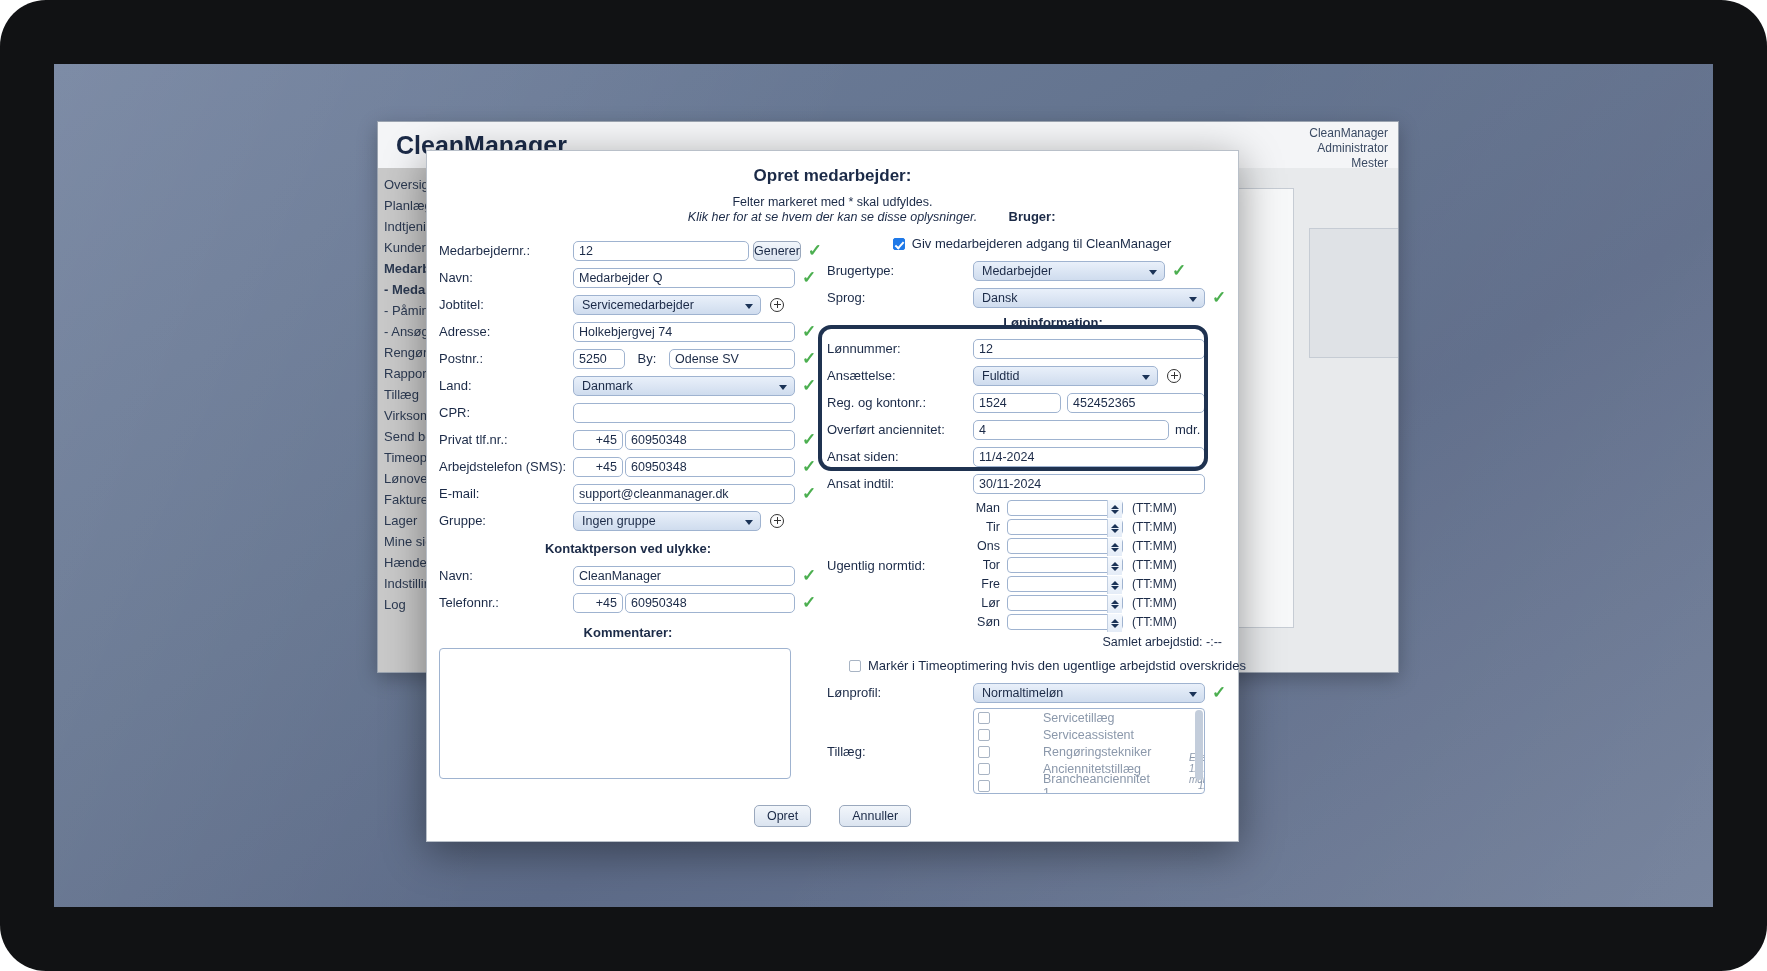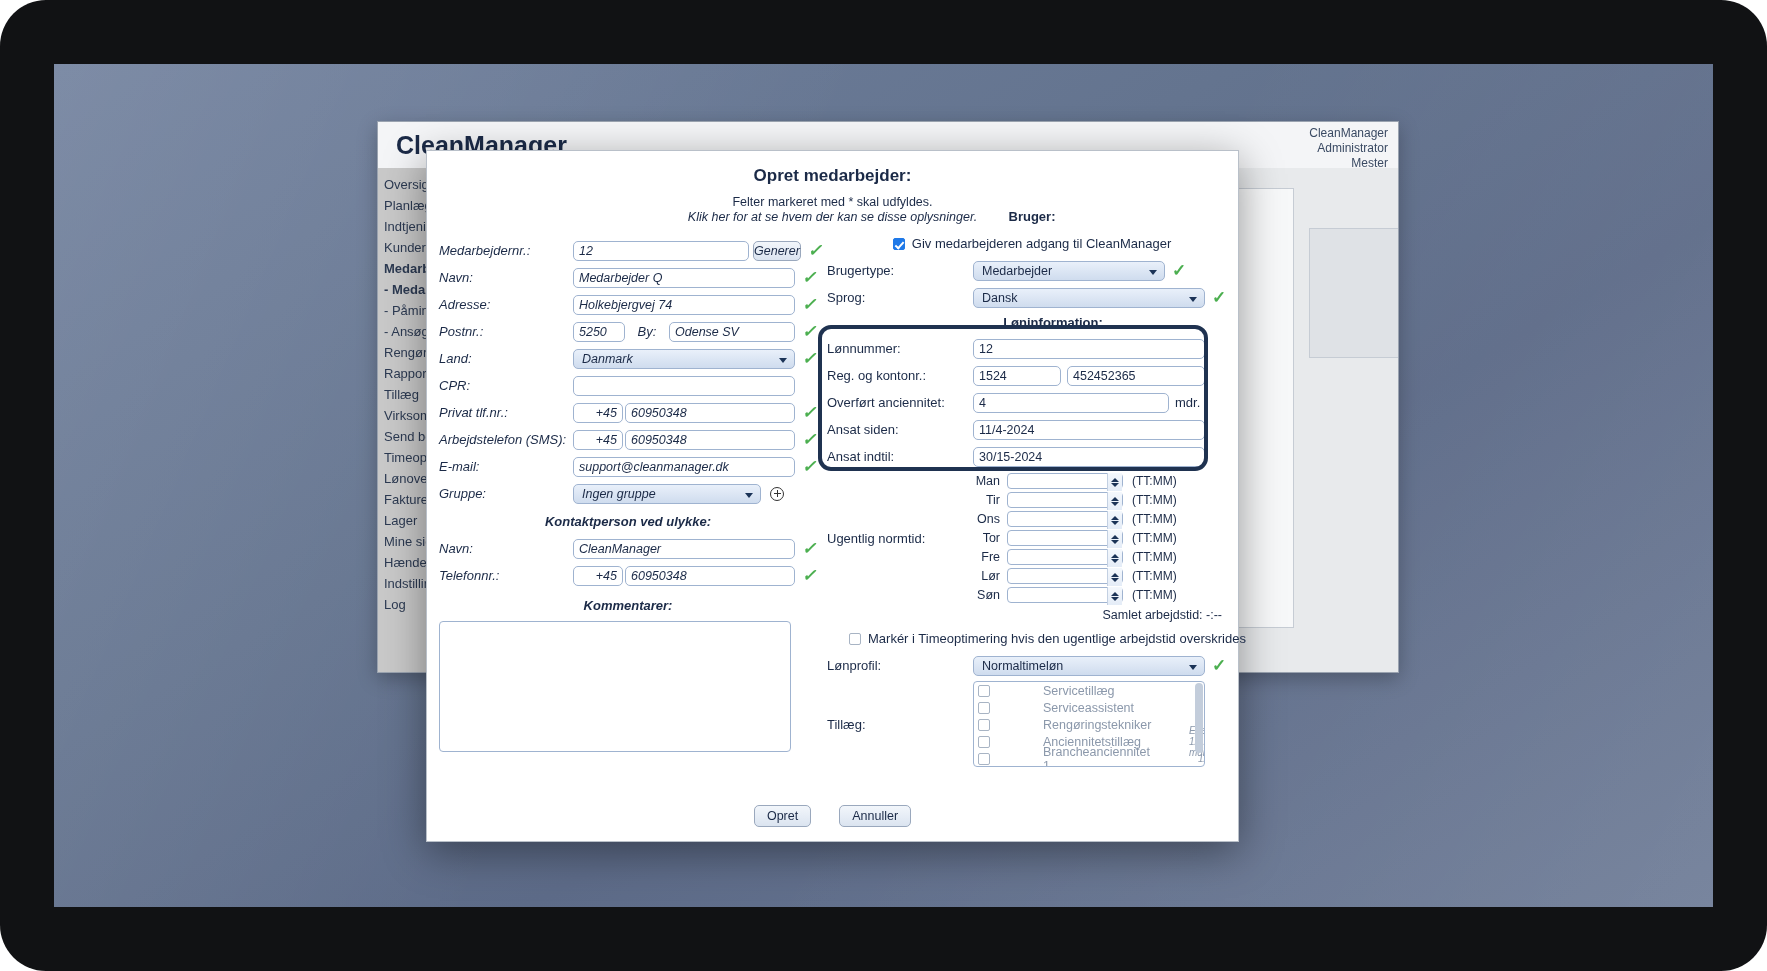--- a/index.html
+++ b/index.html
@@ -87,21 +87,21 @@
     text-align:center; font-size:17px; font-weight:bold;
     color:#1b2a47; margin-top:15px;
   }
   #modal-sub1, #modal-sub2 {
     text-align:center; font-size:12.5px; color:#1b2a47;
   }
   #modal-sub1 { margin-top:9px; }
   #modal-sub2 { font-style: italic; margin-top:1px; }
 
   .cols { position:absolute; left:0; top:88px; right:0; }
-  .colL { position:absolute; left:12px; top:0; width:388px;font-style:italic; }
+  .colL { position:absolute; left:12px; top:0; width:388px; }
   .colR { position:absolute; left:400px; top:-30px; width:410px; }
 
   
   .row { display:flex; align-items:center; height:23px; margin-bottom:4px; }
   .lbl { font-size:13px; color:#1b2a47; white-space:nowrap; }
   .lbl.w140 { width:134px; }
   .lbl.w150 { width:146px; }
 
   .inp {
     height:20px; border:1px solid #9fb3d0; border-radius:5px;
@@ -281,20 +281,25 @@
             <div class="btn-sm" style="margin-left:4px">Generer</div>
             <span class="tick">✓</span>
           </div>
 
           <div class="row">
             <div class="lbl w140">Navn:</div>
             <div class="inp" style="width:222px">Medarbejder Q</div>
             <span class="tick">✓</span>
           </div>
 
+          <div class="row">
+            <div class="lbl w140">Jobtitel:</div>
+            <div class="sel" style="width:188px">Servicemedarbejder</div>
+            <div class="plus"></div>
+          </div>
 
           <div class="row">
             <div class="lbl w140">Adresse:</div>
             <div class="inp" style="width:222px">Holkebjergvej 74</div>
             <span class="tick">✓</span>
           </div>
 
           <div class="row">
             <div class="lbl w140">Postnr.:</div>
             <div class="inp" style="width:52px">5250</div>
@@ -381,41 +386,46 @@
             <span class="tick">✓</span>
           </div>
 
           <div class="sechead" style="margin:6px 0 7px 42px">Løninformation:</div>
 
           <div class="row">
             <div class="lbl w150">Lønnummer:</div>
             <div class="inp" style="width:232px">12</div>
           </div>
 
+          <div class="row">
+            <div class="lbl w150">Ansættelse:</div>
+            <div class="sel" style="width:185px">Fuldtid</div>
+            <div class="plus"></div>
+          </div>
 
           <div class="row">
             <div class="lbl w150">Reg. og kontonr.:</div>
             <div class="inp" style="width:88px">1524</div>
             <div class="inp" style="width:138px;margin-left:6px">452452365</div>
           </div>
 
           <div class="row">
             <div class="lbl w150">Overført anciennitet:</div>
             <div class="inp" style="width:196px">4</div>
             <span class="lbl" style="margin-left:6px">mdr.</span>
           </div>
 
           <div class="row">
             <div class="lbl w150">Ansat siden:</div>
             <div class="inp" style="width:232px">11/4-2024</div>
           </div>
 
           <div class="row">
             <div class="lbl w150">Ansat indtil:</div>
-            <div class="inp" style="width:232px">30/15-2024</div>
+            <div class="inp" style="width:232px">30/11-2024</div>
           </div>
 
           <div style="display:flex; align-items:center; margin-top:4px">
             <div class="lbl" style="width:134px">Ugentlig normtid:</div>
             <div>
               <div class="wk">
                 <div class="wkday">Man</div>
                 <div class="spin">
                     <span class="arrows">
                       <i class="up"></i>

